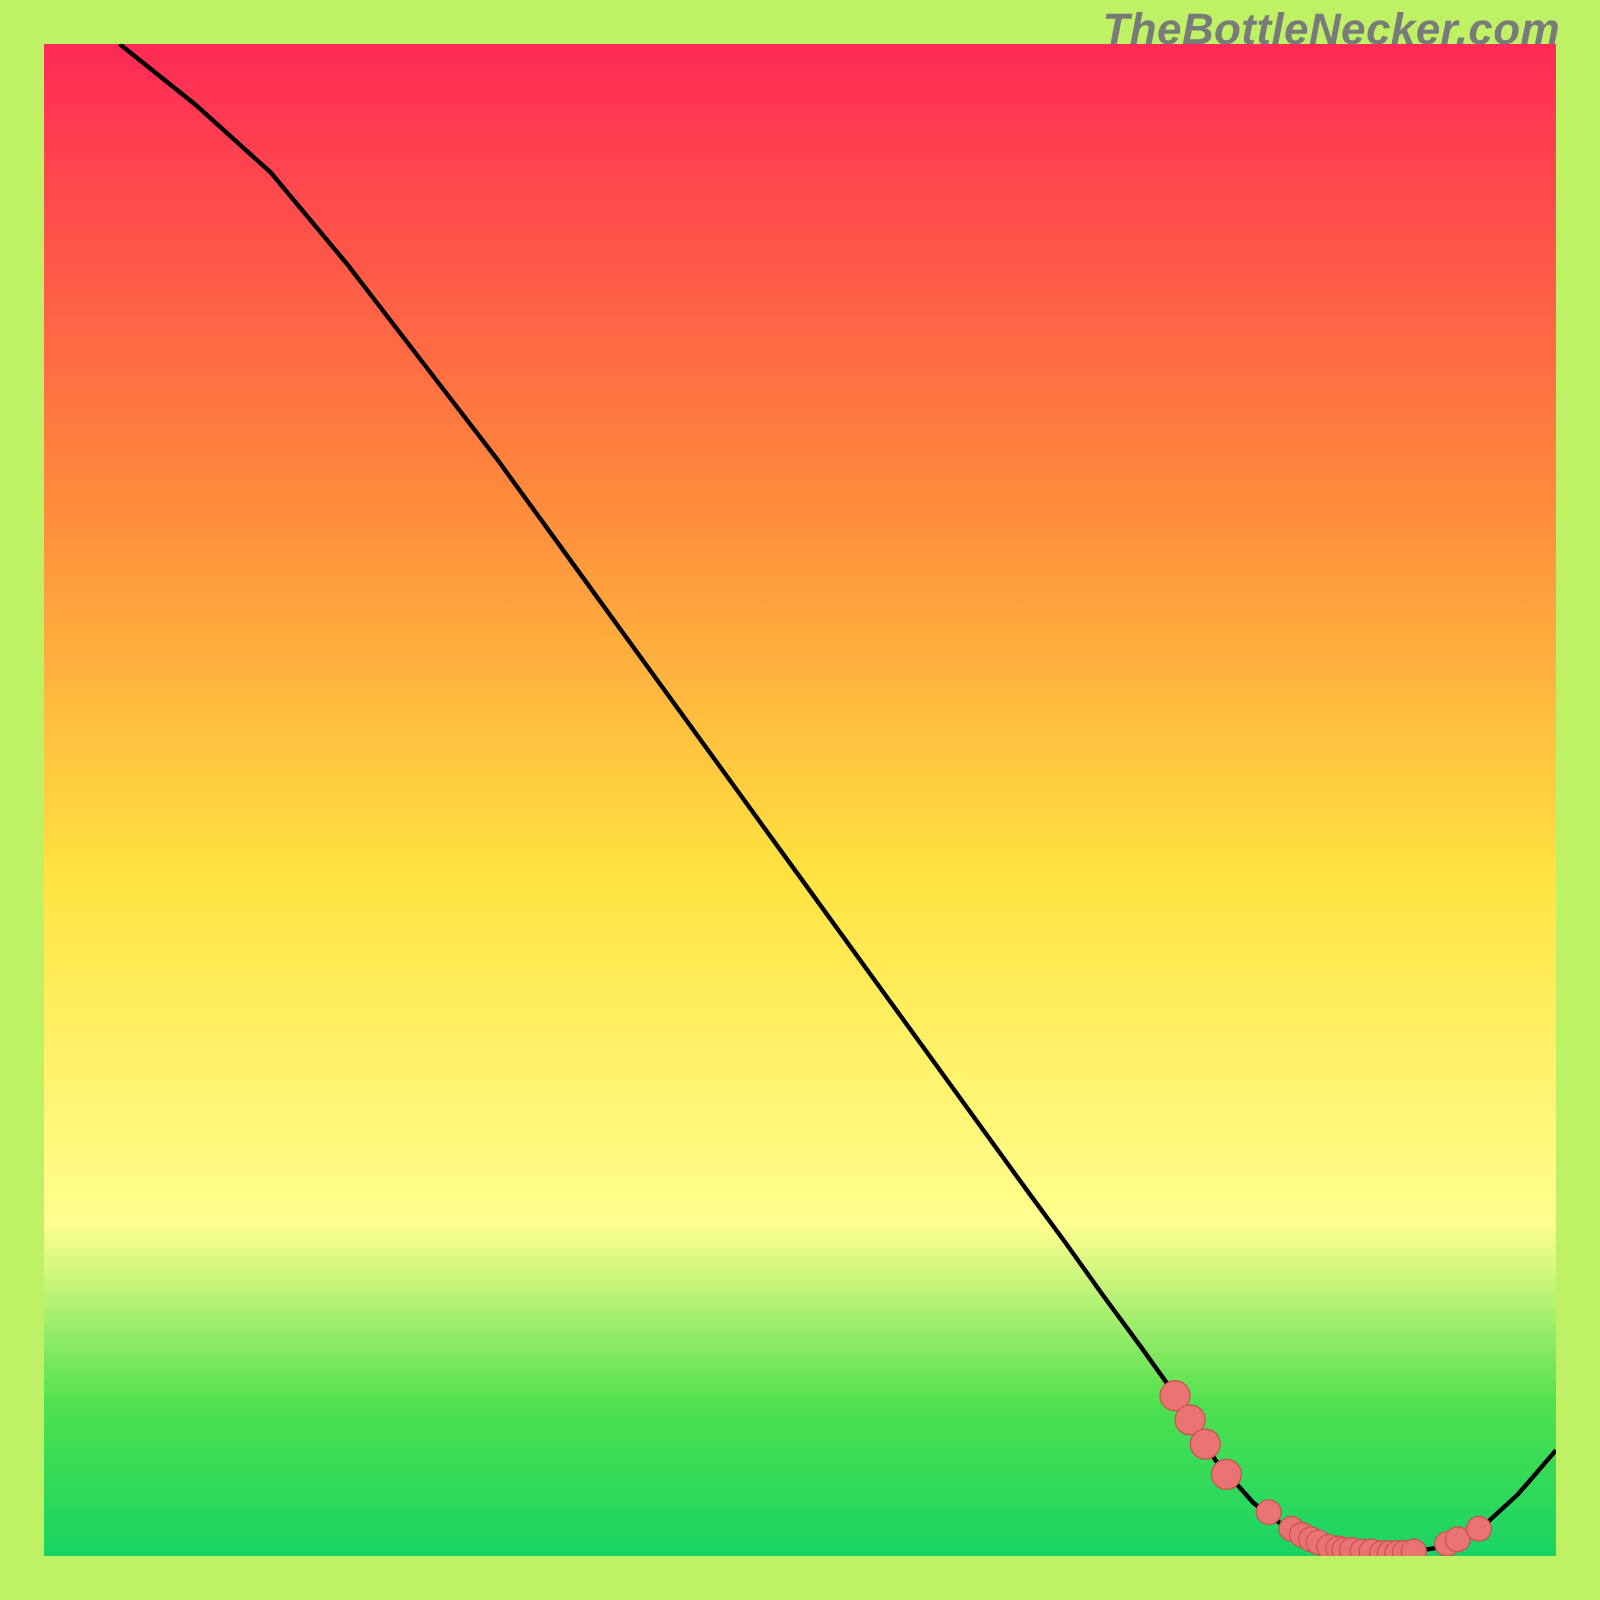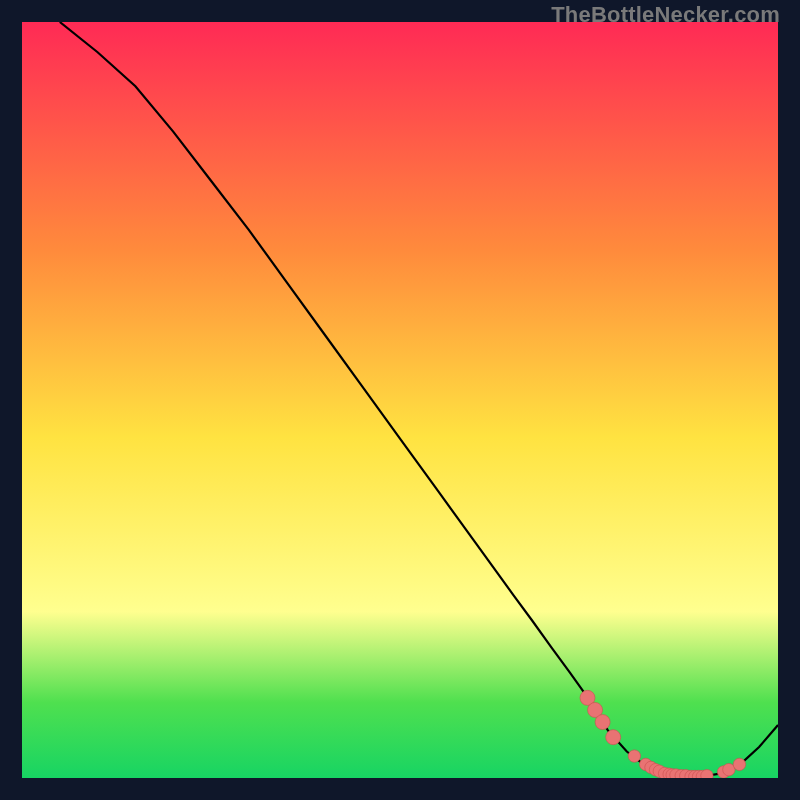--- a/index.html
+++ b/index.html
@@ -7,21 +7,22 @@
     padding: 0;
     width: 800px;
     height: 800px;
     background: #000;
     overflow: hidden;
   }
   .stage {
     position: relative;
     width: 800px;
     height: 800px;
-    background: #0f172a;
+    background: #bef264;
+    font-style: italic;
   }
   .plot {
     position: absolute;
     left: 22px;
     top: 22px;
     width: 756px;
     height: 756px;
   }
   .watermark {
     position: absolute;

